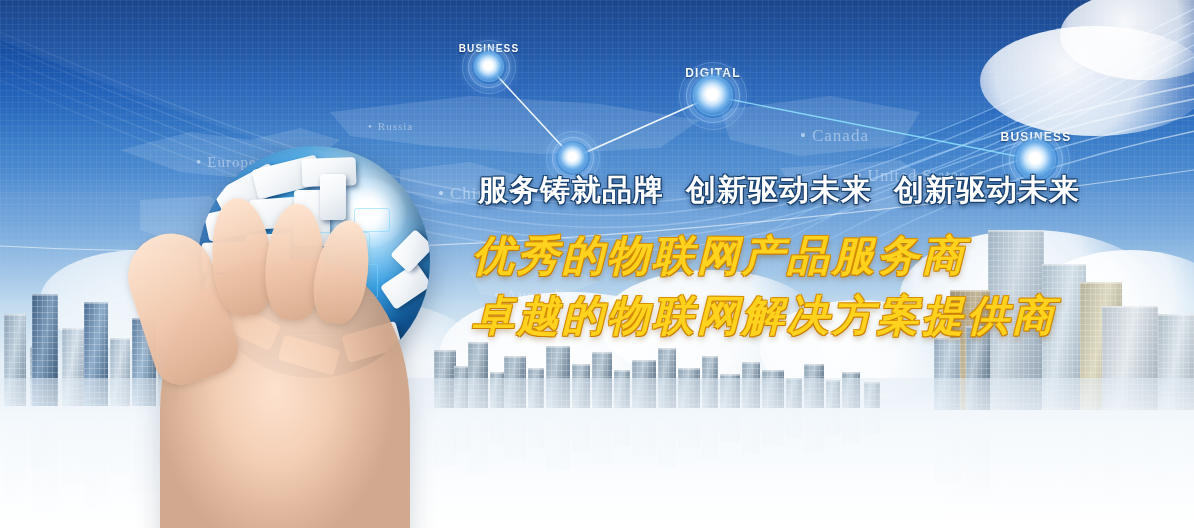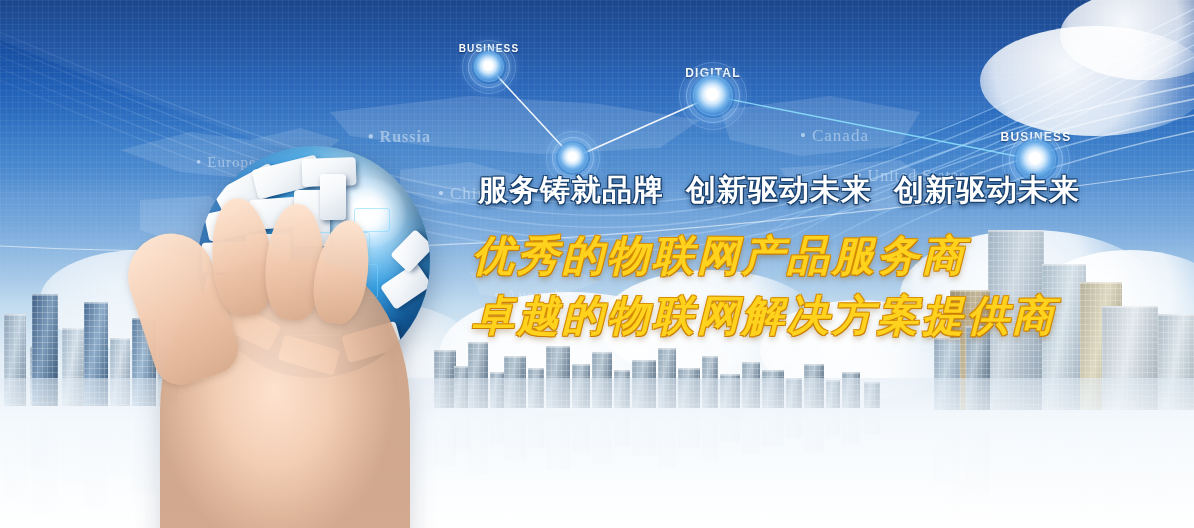--- a/index.html
+++ b/index.html
@@ -255,21 +255,21 @@
     <g fill="none" stroke="url(#wg2)" stroke-width="1.6">
       <path d="M600,360 C720,250 860,150 1200,84"></path>
       <path d="M620,360 C740,258 880,160 1200,98"></path>
       <path d="M648,360 C768,268 906,172 1200,114"></path>
       <path d="M676,360 C796,278 930,186 1200,130"></path>
     </g>
     <path d="M0,246 C300,262 700,240 1194,170" fill="none" stroke="rgba(255,255,255,0.55)" stroke-width="1.2"></path>
   </svg>
 
   <div class="maplabel" style="left:196px;top:154px;font-size:15px;">Europe</div>
-  <div class="maplabel" style="left:368px;top:128px;font-size:16px;font-weight:bold;">Russia</div>
+  <div class="maplabel" style="left:368px;top:120px;font-size:11px;">Russia</div>
   <div class="maplabel" style="left:438px;top:184px;font-size:17px;">China</div>
   <div class="maplabel" style="left:800px;top:126px;font-size:17px;">Canada</div>
   <div class="maplabel" style="left:856px;top:167px;font-size:16px;">United  States</div>
   <div class="maplabel" style="left:494px;top:287px;font-size:16px;color:rgba(230,240,250,.42);">Australia</div>
 
   <svg class="layer" viewBox="0 0 1194 528">
     <g stroke="#ffffff" stroke-width="1.6" fill="none" opacity="0.92">
       <line x1="489" y1="67" x2="573" y2="158"></line>
       <line x1="573" y1="158" x2="713" y2="96"></line>
     </g>

